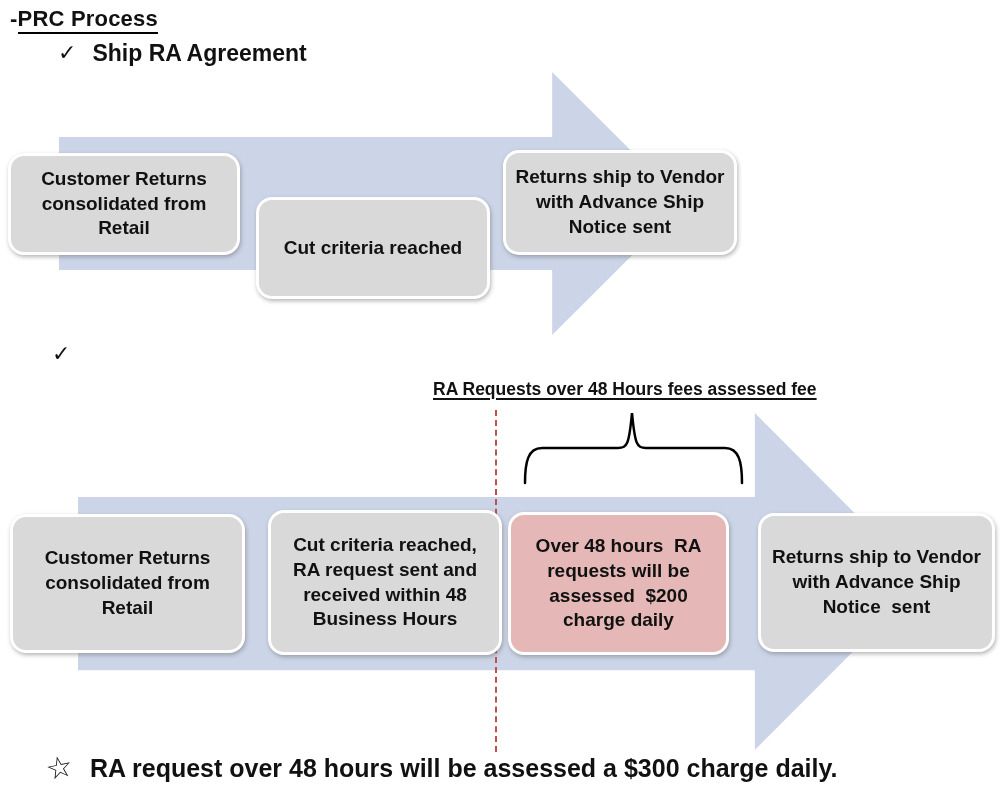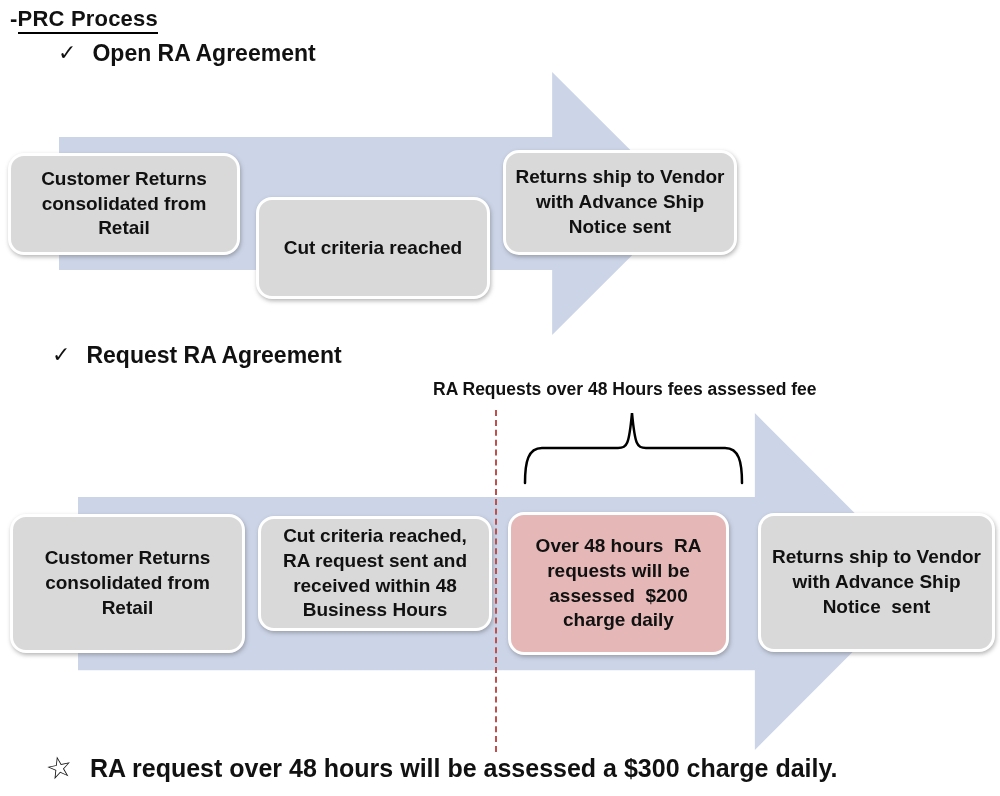--- a/index.html
+++ b/index.html
@@ -28,66 +28,65 @@
   
   .step{
     display:flex; align-items:center; justify-content:center; text-align:center;
     background:var(--boxgrey); border:3px solid #fff; border-radius:16px;
     box-sizing:border-box; font-size:19px; line-height:1.3; padding:12px 6px;
     box-shadow:1px 2px 4px rgba(90,90,90,.45); white-space:pre-wrap; z-index:3;
   }
   .step.pink{background:var(--boxpink);}
   
   .callout-caption{left:433px; top:379px; font-size:17.5px;
-    text-decoration-thickness:2px; text-underline-offset:3px;}
+    text-decoration:underline; text-decoration-thickness:2px; text-underline-offset:3px;}
   
   .dashed-line{left:495px; top:410px; height:342px; width:0;
     border-left:2.5px dashed var(--dash); z-index:2;}
   .brace{left:515px; top:405px; z-index:2;}
   
   .footnote{left:46px; top:753px; display:flex; align-items:center; gap:17px; font-size:25px;}
   .footnote .star{font-size:30px; font-weight:400; transform:rotate(-12deg); line-height:1;}
 </style>
 </head>
 <body>
 
 <div class="canvas">
 
   <div class="abs title">
     <span>-</span><span class="underlined">PRC Process</span>
   </div>
 
   <div class="abs bullet-heading" style="left:58px; top:40px;">
     <span class="check">✓</span>
-    <span>Open RA Agreement</span>
+    <span>Ship RA Agreement</span>
   </div>
 
   <div class="abs flow-arrow arrow1"></div>
 
   <div class="abs step" style="left:8px;  top:153px; width:232px; height:102px;">Customer Returns consolidated from Retail</div>
   <div class="abs step" style="left:256px; top:153px; width:234px; height:102px;margin-top:44px;">Cut criteria reached</div>
   <div class="abs step" style="left:503px; top:150px; width:234px; height:105px;">Returns ship to Vendor with Advance Ship Notice sent</div>
 
   <div class="abs bullet-heading" style="left:52px; top:342px;">
     <span class="check">✓</span>
-    <span>Request RA Agreement</span>
   </div>
 
   <div class="abs callout-caption">RA Requests over 48 Hours fees assessed fee</div>
 
   <svg class="abs brace" width="240" height="85" viewBox="0 0 240 85">
     <path d="M 10 78 C 10 57, 13 43, 27 43 L 103 43 C 112 43, 114 40, 117 8 C 120 40, 122 43, 131 43 L 210 43 C 224 43, 227 57, 227 78" fill="none" stroke="#000" stroke-width="2.5" stroke-linecap="round"></path>
   </svg>
 
   <div class="abs dashed-line"></div>
 
   <div class="abs flow-arrow arrow2"></div>
 
   <div class="abs step" style="left:10px;  top:514px; width:235px; height:139px;">Customer Returns consolidated from Retail</div>
-  <div class="abs step" style="left:258px; top:510px; width:234px; height:115px;margin-top:6px;">Cut criteria reached, RA request sent and received within 48 Business Hours</div>
+  <div class="abs step" style="left:268px; top:510px; width:234px; height:145px;">Cut criteria reached, RA request sent and received within 48 Business Hours</div>
   <div class="abs step pink" style="left:508px; top:512px; width:221px; height:143px;">Over 48 hours  RA requests will be assessed  $200 charge daily</div>
   <div class="abs step" style="left:758px; top:513px; width:237px; height:139px;">Returns ship to Vendor with Advance Ship Notice  sent</div>
 
   <div class="abs footnote">
     <span class="star">☆</span>
     <span>RA request over 48 hours will be assessed a $300 charge daily.</span>
   </div>
 
 </div>
 

